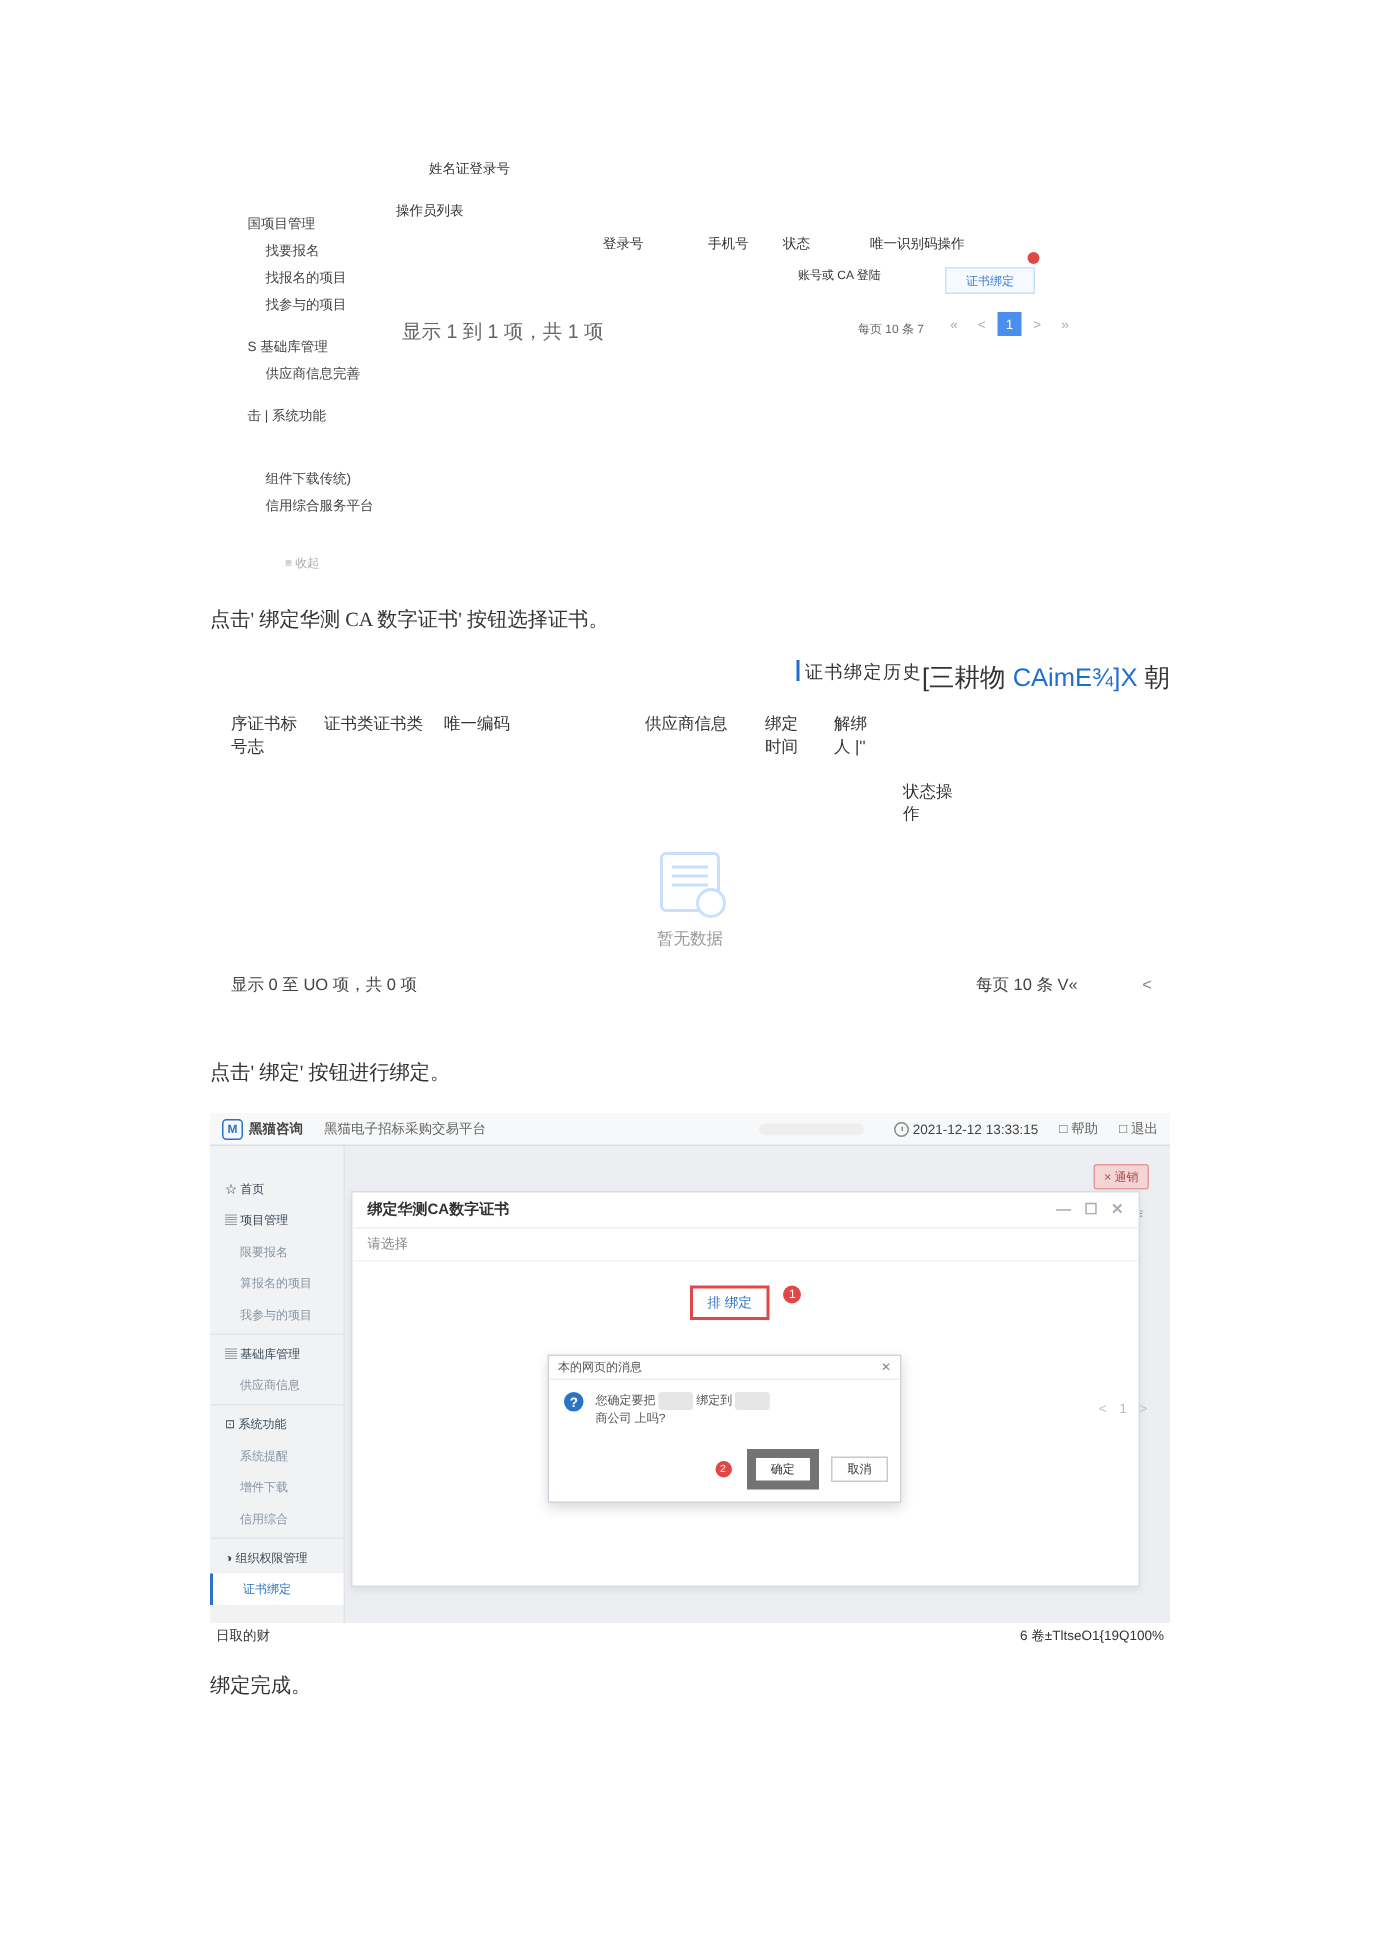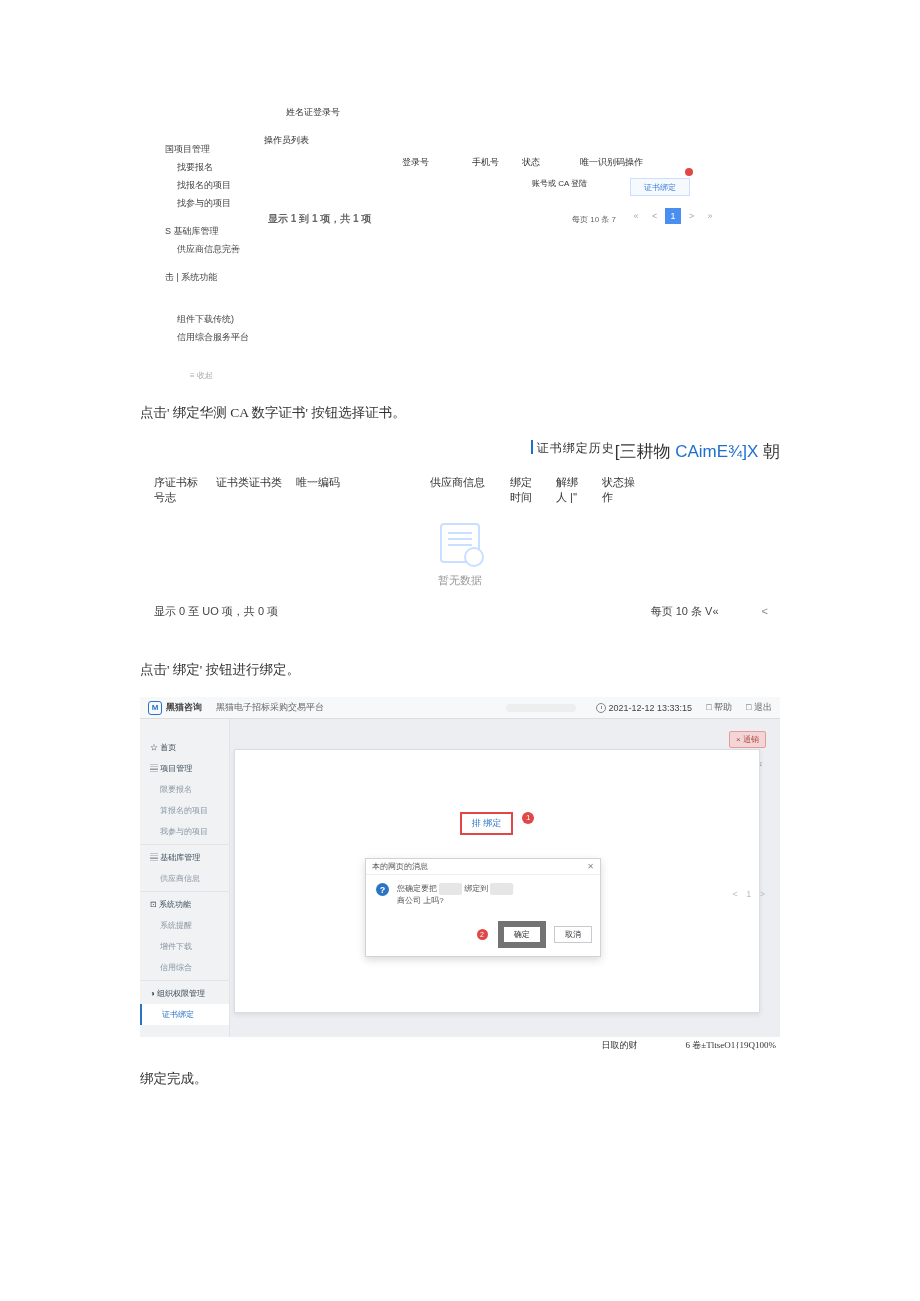--- a/index.html
+++ b/index.html
@@ -28,21 +28,21 @@
   .sec1 .acct { position: absolute; left: 392px; top: 78px; font-size: 8px; width: 60px; }
   .sec1 .cert-btn {
     position: absolute; left: 490px; top: 78px;
     width: 60px; height: 18px; text-align: center; line-height: 18px;
     border: 1px solid #c9dfff; color: #3d7fd6; font-size: 8px; background: #f6faff;
   }
   .sec1 .red-marker {
     position: absolute; left: 545px; top: 68px; width: 8px; height: 8px;
     background: #e04848; border-radius: 50%;
   }
-  .sec1 .legend1 { position: absolute; left: 128px; top: 112px; font-size: 10px; color: #666; font-weight: bold; }
+  .sec1 .legend1 { position: absolute; left: 128px; top: 112px; font-size: 13px; color: #666; }
   .sec1 .pager-info { position: absolute; left: 432px; top: 114px; font-size: 8px; color: #666; }
   .sec1 .pager-bar { position: absolute; left: 488px; top: 108px; font-size: 9px; }
   .sec1 .pager-bar span { display:inline-block; width:16px; height:16px; line-height:16px; text-align:center; color:#aaa; }
   .sec1 .pager-bar .active { background:#4a8ff0; color:#fff; }
   .sec1 .collapse { position: absolute; left: 50px; top: 270px; font-size: 8px; color: #aaa; }
 
   
   .body-text { font-size: 13.5px; font-family: "SimSun", serif; margin: 10px 0 18px; }
 
   
@@ -53,21 +53,21 @@
   .sec2-link { font-size: 17px; }
   .sec2-link .blue { color: #1f6fd0; }
   .sec2-cols { display:flex; margin: 12px 10px 0 14px; font-size: 11px; color:#333; }
   .sec2-cols > div { padding-right: 14px; }
   .c-serial { width: 62px; }
   .c-type { width: 80px; }
   .c-uid { width: 134px; }
   .c-who { width: 80px; }
   .c-time { width: 46px; }
   .c-unbinder { width: 46px; }
-  .c-status { width: 48px; }
+  .c-status { width: 48px; margin-top: 45px; }
   .empty { text-align:center; margin: 18px 0 6px; }
   .empty-icon {
     width: 40px; height: 40px; margin: 0 auto;
     border: 2px solid #c9dfff; border-radius: 4px; position: relative;
   }
   .empty-icon::before {
     content: ""; position:absolute; left:6px; top:7px; right:6px; height:0;
     border-top: 2px solid #c9dfff; box-shadow: 0 6px #c9dfff, 0 12px #c9dfff;
   }
   .empty-icon::after {
@@ -165,21 +165,21 @@
   .s3-confirm .btn.ok { border:6px solid #737373; }
   .s3-confirm .mark2 {
     display:inline-block; width:11px; height:11px; border-radius:50%;
     background:#e04848; color:#fff; line-height:11px; text-align:center; font-size:7px;
     margin-right:2px; vertical-align:middle;
   }
 
   .s3-pager-ghost { position:absolute; right:12px; top:170px; font-size:9px; color:#b8bec6; }
   .s3-pager-ghost span { margin:0 3px; }
 
-  .s3-footnote { display:flex; justify-content:flex-end; gap:48px; font-size:9px; color:#333; padding:2px 4px;font-family:Liberation Serif, serif; }
+  .s3-footnote { display:flex; justify-content:space-between; gap:48px; font-size:9px; color:#333; padding:2px 4px; }
 </style>
 </head>
 <body>
 
 <div class="sec1">
   <div class="name-login">姓名证登录号</div>
   <div class="op-title">操作员列表</div>
 
   <div class="nav">
     <div class="lvl0">国项目管理</div>
@@ -284,20 +284,29 @@
       <div class="row cat">◑ 组织权限管理</div>
       <div class="row sub active">证书绑定</div>
 
     </div>
 
     <div class="s3-main">
       <div class="s3-closebtn">× 通销</div>
       <div class="s3-opcol">⤢ 操作</div>
 
       <div class="s3-dialog">
+        <div class="ttl">
+          <span>绑定华测CA数字证书</span>
+          <span class="wbtns">
+            <span>—</span>
+            <span>☐</span>
+            <span>✕</span>
+          </span>
+        </div>
+        <div class="sub">请选择</div>
 
         <div class="bind-host">
           <span class="bind-btn">
             <span>排</span>
             <span>绑定</span>
           </span>
           <span class="mark1">1</span>
         </div>
 
         <div class="s3-confirm">

